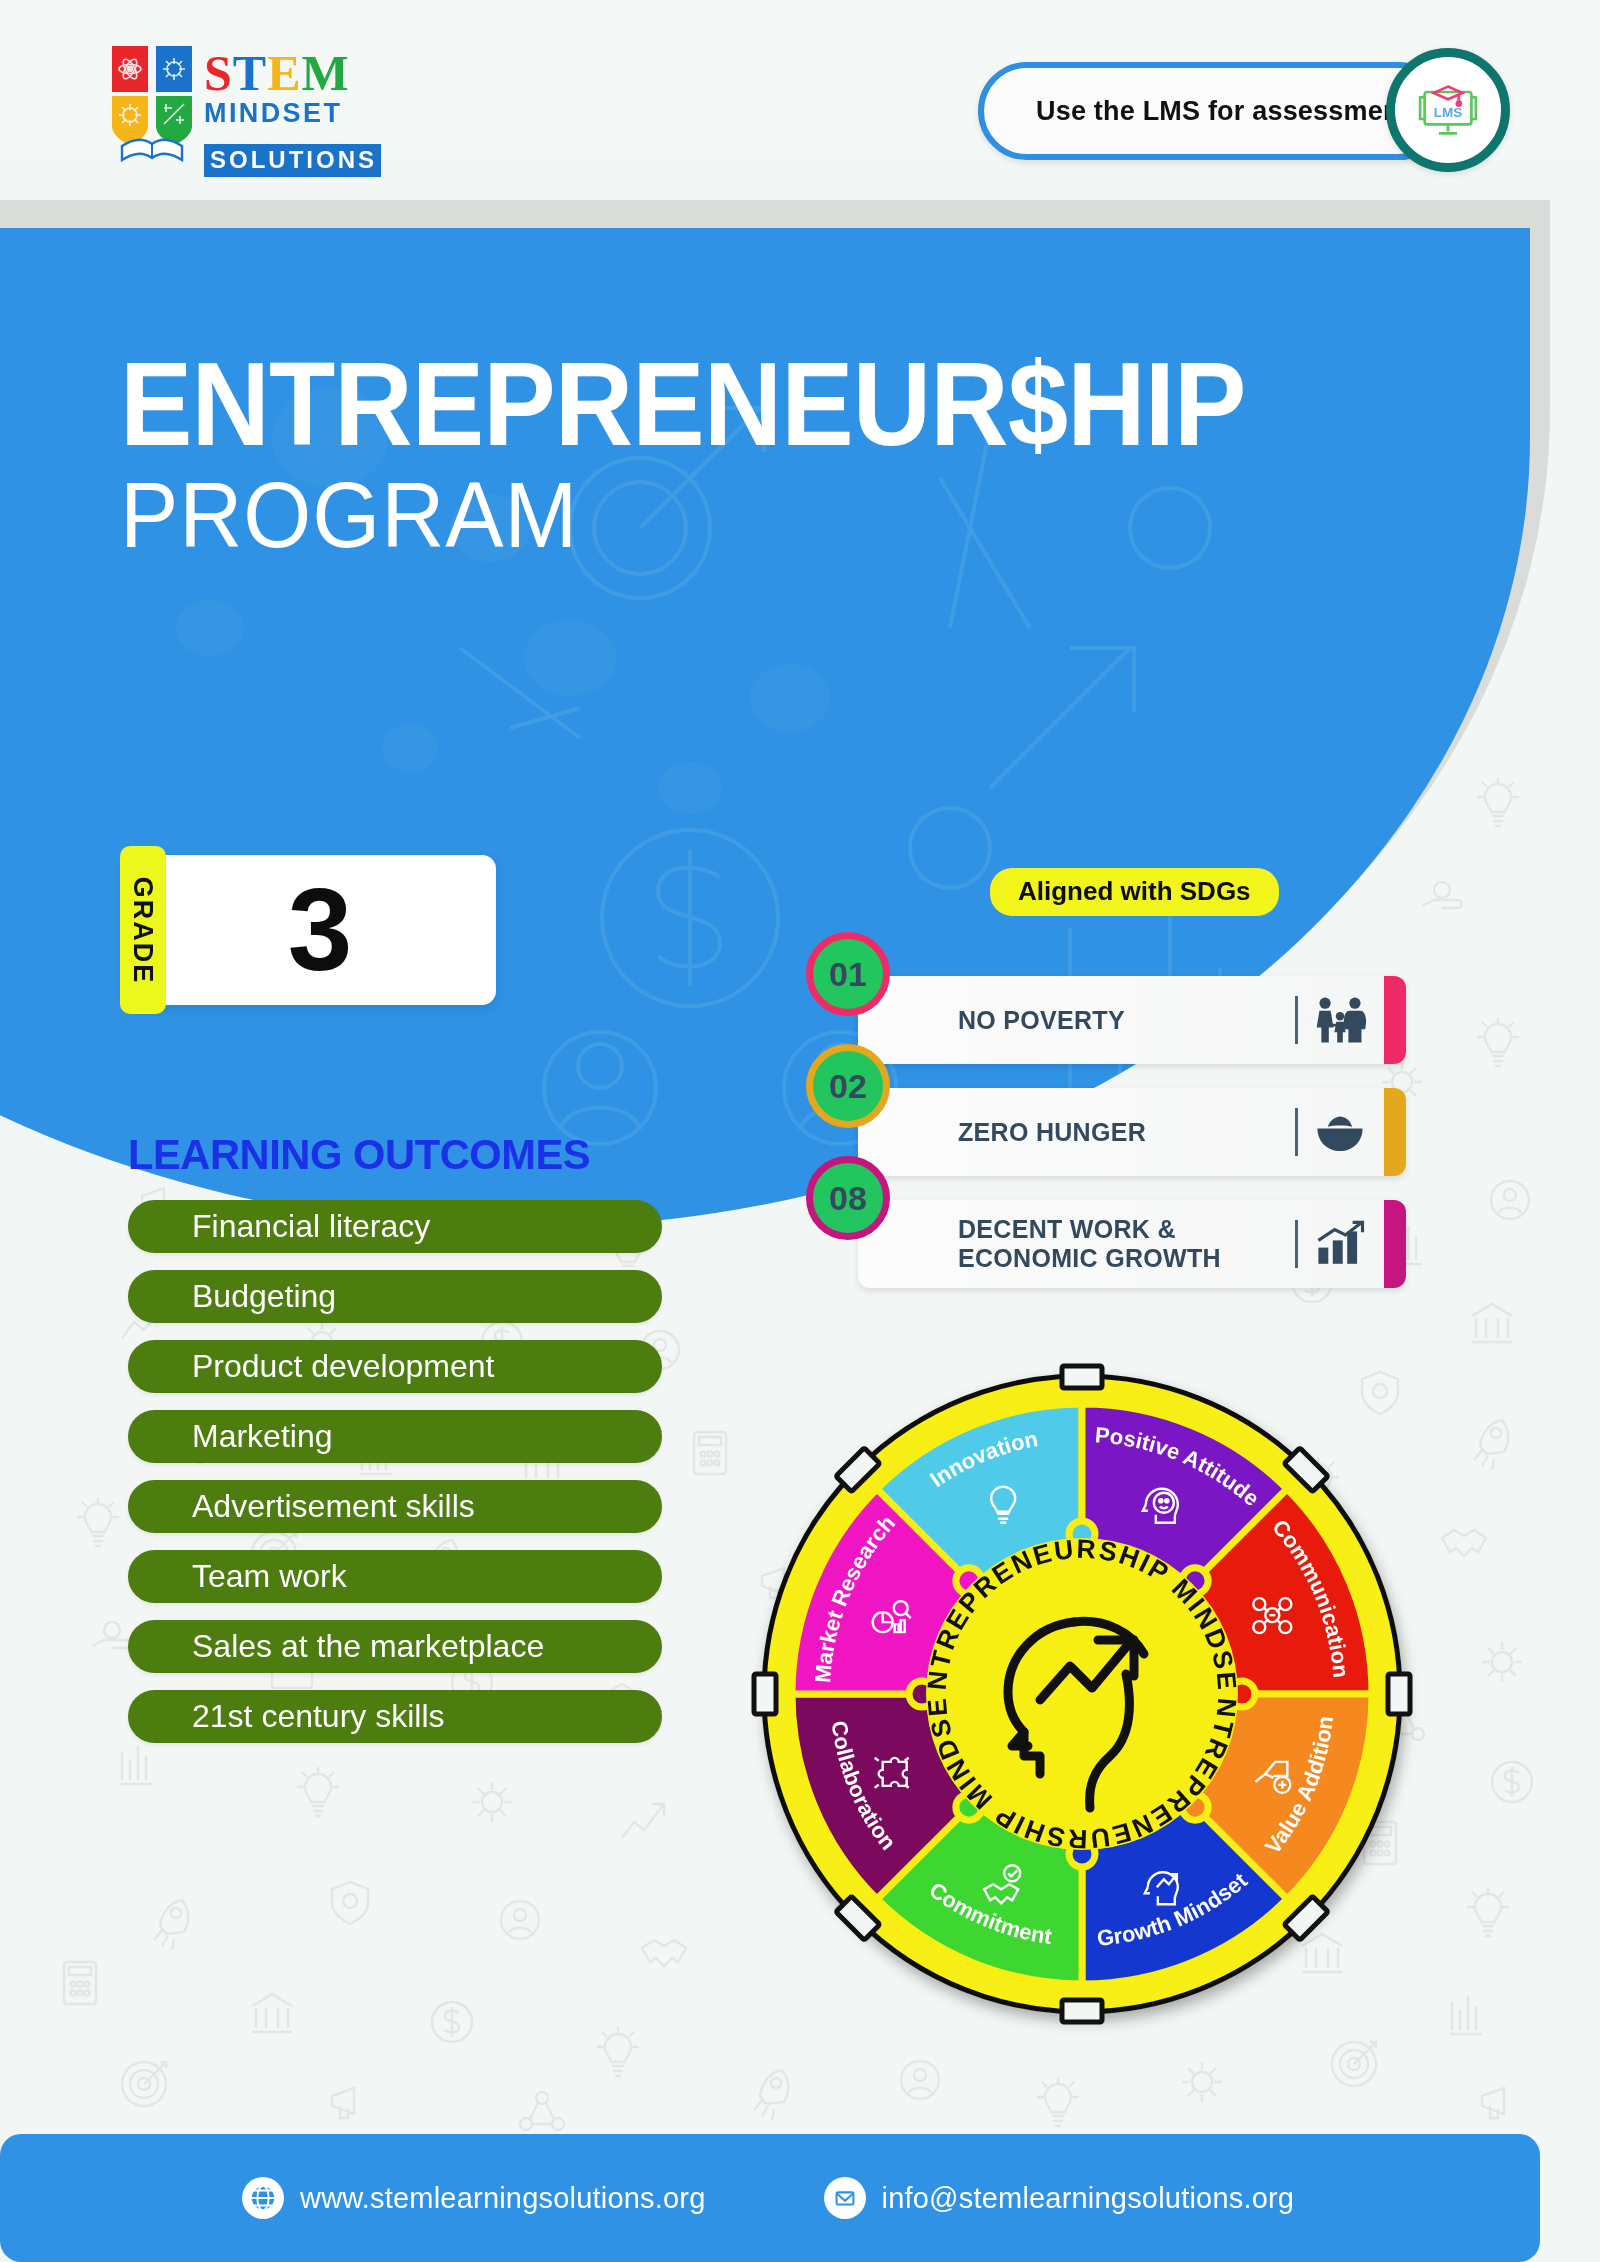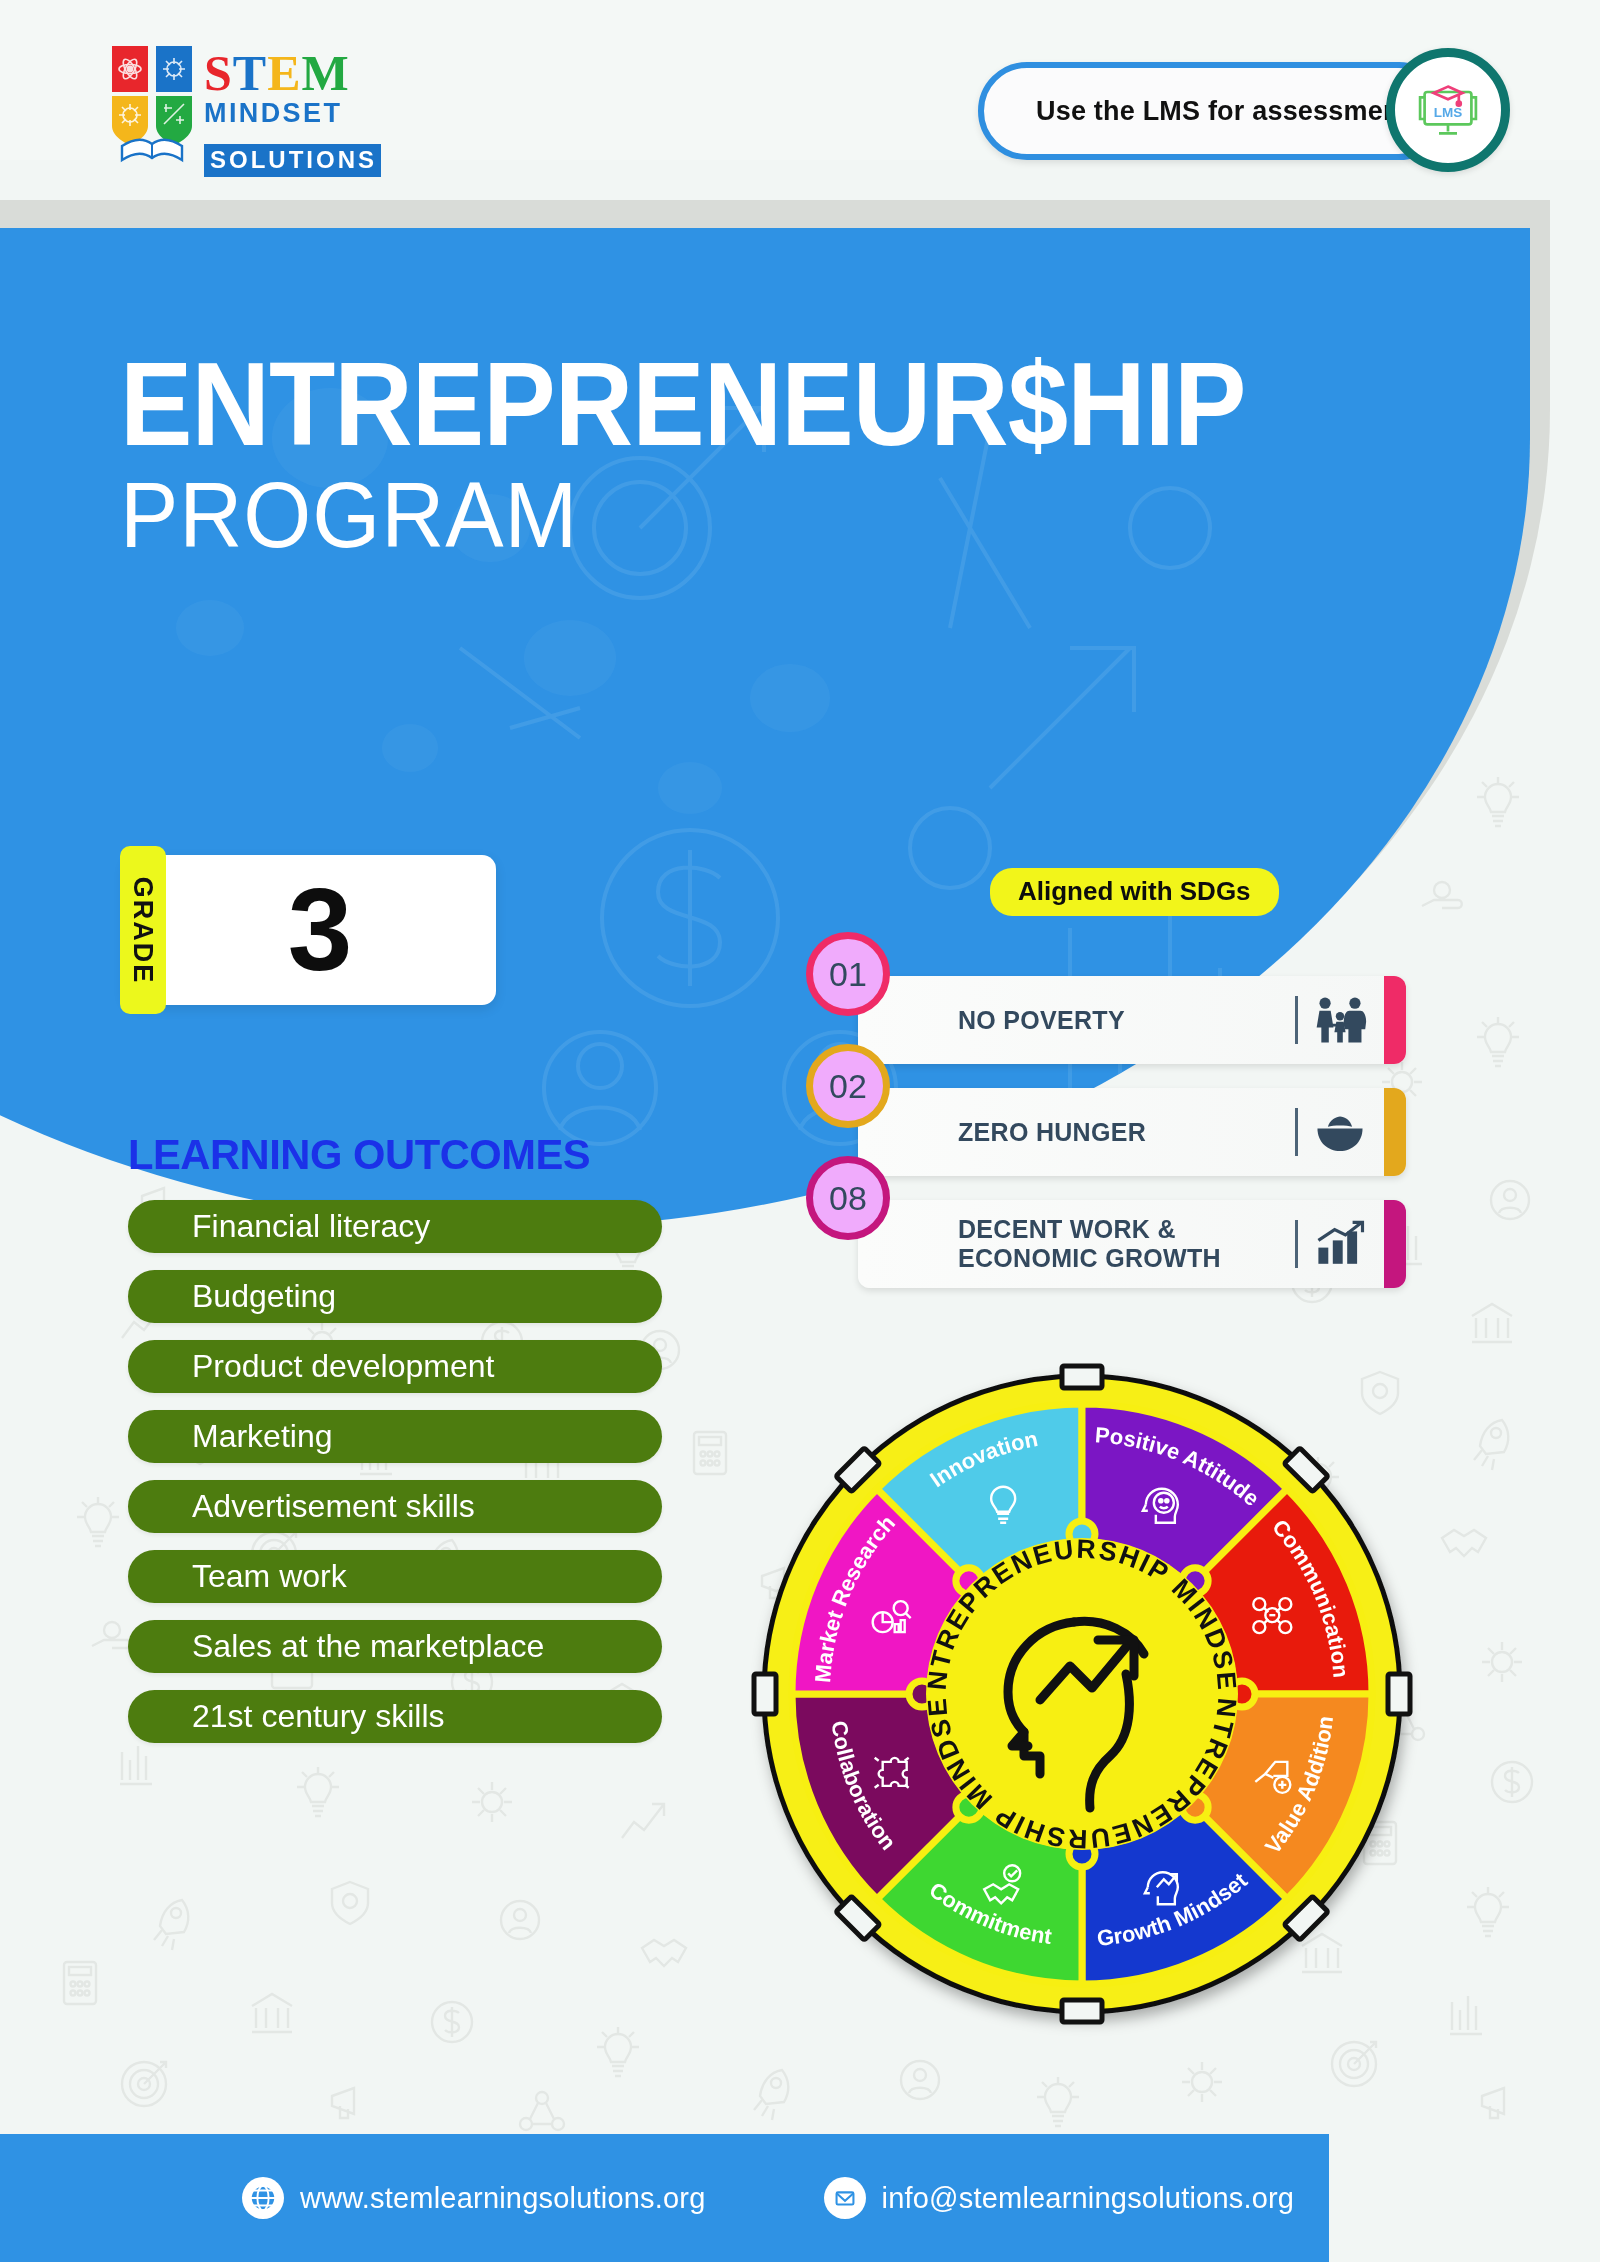--- a/index.html
+++ b/index.html
@@ -181,23 +181,23 @@
     box-shadow: 0 3px 7px rgba(0,0,0,.11);
     display: flex; align-items: center; margin-top: 46px;
   }
   .sdg-accent {
     position: absolute; right: 0; top: 0; width: 22px; height: 88px;
     border-radius: 0 12px 12px 0;
   }
   .sdg-circle {
     position: absolute; left: 0; top: 2px;
     width: 84px; height: 84px; border-radius: 50%;
-    background: #f0abfc; border: 7px solid #999;
+    background: #22c55e; border: 7px solid #999;
     display: flex; align-items: center; justify-content: center;
-    font-size: 34px; font-weight: normal; color: #32495e;
+    font-size: 34px; font-weight: bold; color: #32495e;
     font-family: "Liberation Sans Narrow","Liberation Sans",sans-serif;
     z-index: 2;
   }
   .sdg-label {
     margin-left: 100px; font-size: 25px; font-weight: bold;
     color: #33495e; line-height: 29px; letter-spacing: .3px;
     white-space: pre-line;
   }
   .sdg-div {
     position: absolute; right: 108px; top: 20px;
@@ -211,24 +211,25 @@
 
   
   #wheel {
     position: absolute; left: 722px; top: 1322px;
     width: 720px; height: 740px; z-index: 5;
   }
 
   
   #footer {
     position: absolute; left: 0; bottom: 0;
-    width: 1329px; height: 128px;
+    width: 1540px; height: 128px;
     background: #2f92e4;
     display: flex; align-items: center;
     z-index: 7;
+    border-radius: 21px;
   }
   .foot-item { display: flex; align-items: center; }
   .foot-item:first-child { margin-left: 242px; }
   .foot-item:nth-child(2) { margin-left: 118px; }
   .foot-ico {
     width: 42px; height: 42px; border-radius: 50%;
     background: #fff; display:flex; align-items:center; justify-content:center;
     margin-right: 16px;
   }
   .foot-txt {

